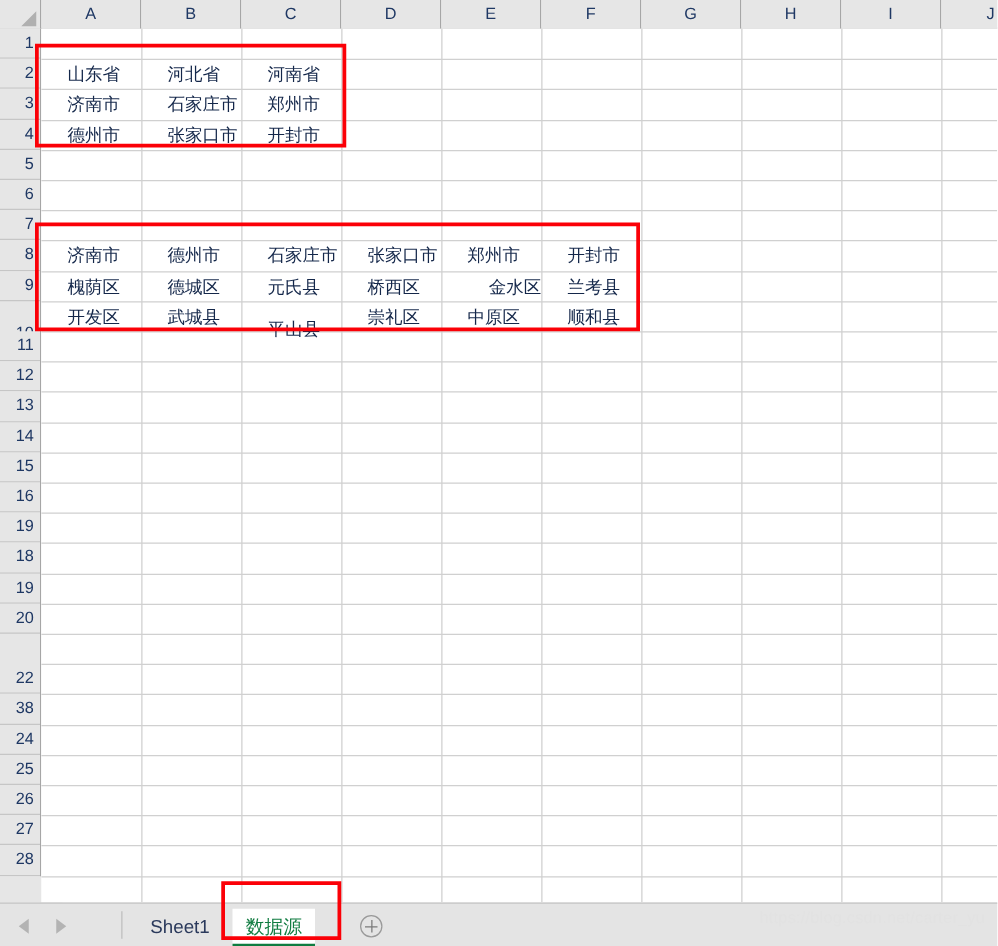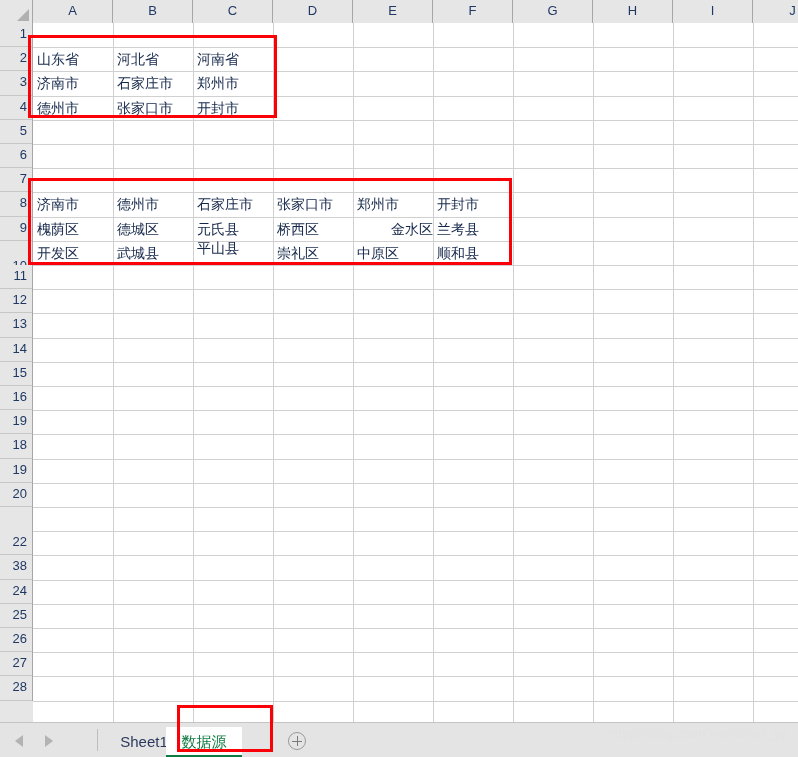--- a/index.html
+++ b/index.html
@@ -27,21 +27,21 @@
     background:#e6e6e6;border-right:1px solid #a6a6a6;box-sizing:border-box;}
   .rowhead{position:absolute;left:0;width:32px;text-align:right;padding-right:5px;
     font-size:13px;color:#1f3864;box-sizing:border-box;
     border-bottom:1px solid #c6c6c6;background:#e6e6e6;}
 
   .canvas{position:absolute;left:33px;top:23px;width:765px;height:699px;overflow:hidden;background:#fff;}
   .gl-v{position:absolute;top:0;width:1px;height:699px;background:#d0d0d0;}
   .gl-h{position:absolute;left:0;height:1px;width:765px;background:#d0d0d0;}
 
   .cell{position:absolute;font-size:14px;color:#14274a;
-    line-height:24px;padding-left:4px;box-sizing:border-box;white-space:nowrap;}
+    line-height:24px;padding-left:21px;box-sizing:border-box;white-space:nowrap;}
 
   
   .redbox{position:absolute;border:3px solid #fb0007;box-sizing:border-box;pointer-events:none;}
 
   
   .tabbar{position:absolute;left:0;top:722px;width:798px;height:35px;
     background:#e4e4e4;border-top:1px solid #c4c4c4;}
   .navarrows{position:absolute;left:0;top:0;width:100px;height:35px;}
   .arrow{position:absolute;top:12px;width:0;height:0;}
   .arrow.left{left:15px;border-top:6px solid transparent;border-bottom:6px solid transparent;border-right:8px solid #b3b3b3;}
@@ -176,42 +176,42 @@
           <div class="cell" style="left: 320px; top: 169.4px; width: 80px; height: 24.2px;">郑州市</div>
           <div class="cell" style="left: 400px; top: 169.4px; width: 80px; height: 24.2px;">开封市</div>
           <div class="cell" style="left: 0px; top: 193.6px; width: 80px; height: 24.2px;">槐荫区</div>
           <div class="cell" style="left: 80px; top: 193.6px; width: 80px; height: 24.2px;">德城区</div>
           <div class="cell" style="left: 160px; top: 193.6px; width: 80px; height: 24.2px;">元氏县</div>
           <div class="cell" style="left: 240px; top: 193.6px; width: 80px; height: 24.2px;">桥西区</div>
           <div class="cell" style="left: 320px; top: 193.6px; width: 80px; height: 24.2px; text-align: right;">金水区</div>
           <div class="cell" style="left: 400px; top: 193.6px; width: 80px; height: 24.2px;">兰考县</div>
           <div class="cell" style="left: 0px; top: 217.8px; width: 80px; height: 37px;">开发区</div>
           <div class="cell" style="left: 80px; top: 217.8px; width: 80px; height: 24.2px;">武城县</div>
-          <div class="cell" style="left: 160px; top: 213px; width: 80px; height: 36px;">平山县</div>
+          <div class="cell" style="left: 160px; top: 228px; width: 80px; height: 36px;">平山县</div>
           <div class="cell" style="left: 240px; top: 217.8px; width: 80px; height: 24.2px;">崇礼区</div>
           <div class="cell" style="left: 320px; top: 217.8px; width: 80px; height: 24.2px;">中原区</div>
           <div class="cell" style="left: 400px; top: 217.8px; width: 80px; height: 24.2px;">顺和县</div>
         </div>
     </div>
 
     <div id="redboxes">
         <div class="redbox" style="left: 28px; top: 35px; width: 249px; height: 83px; border-color: rgb(251, 0, 7);"></div>
         <div class="redbox" style="left: 28px; top: 178px; width: 484px; height: 87px; border-color: rgb(251, 0, 7);"></div>
       </div>
   </div>
 
   <div class="tabbar">
     <div class="navarrows">
       <span class="arrow left"></span>
       <span class="arrow right"></span>
       <span class="navsep"></span>
     </div>
     <div id="tabs">
         <div class="tab inactive" style="left: 108px; width: 72px;">Sheet1</div>
-        <div class="tab active" style="left: 166px; width: 76px;">数据源</div>
+        <div class="tab active" style="left: 186px; width: 66px;">数据源</div>
       </div>
     <div class="addbtn" id="addbtn" style="left: 288px;"></div>
   </div>
 
   <div class="watermark">https://blog.csdn.net/carter_yu</div>
 
 <div class="redbox" style="left: 177px; top: 705px; width: 96px; height: 47px; border-color: rgb(251, 0, 7);"></div>
   </div>
 
 </body></html>

